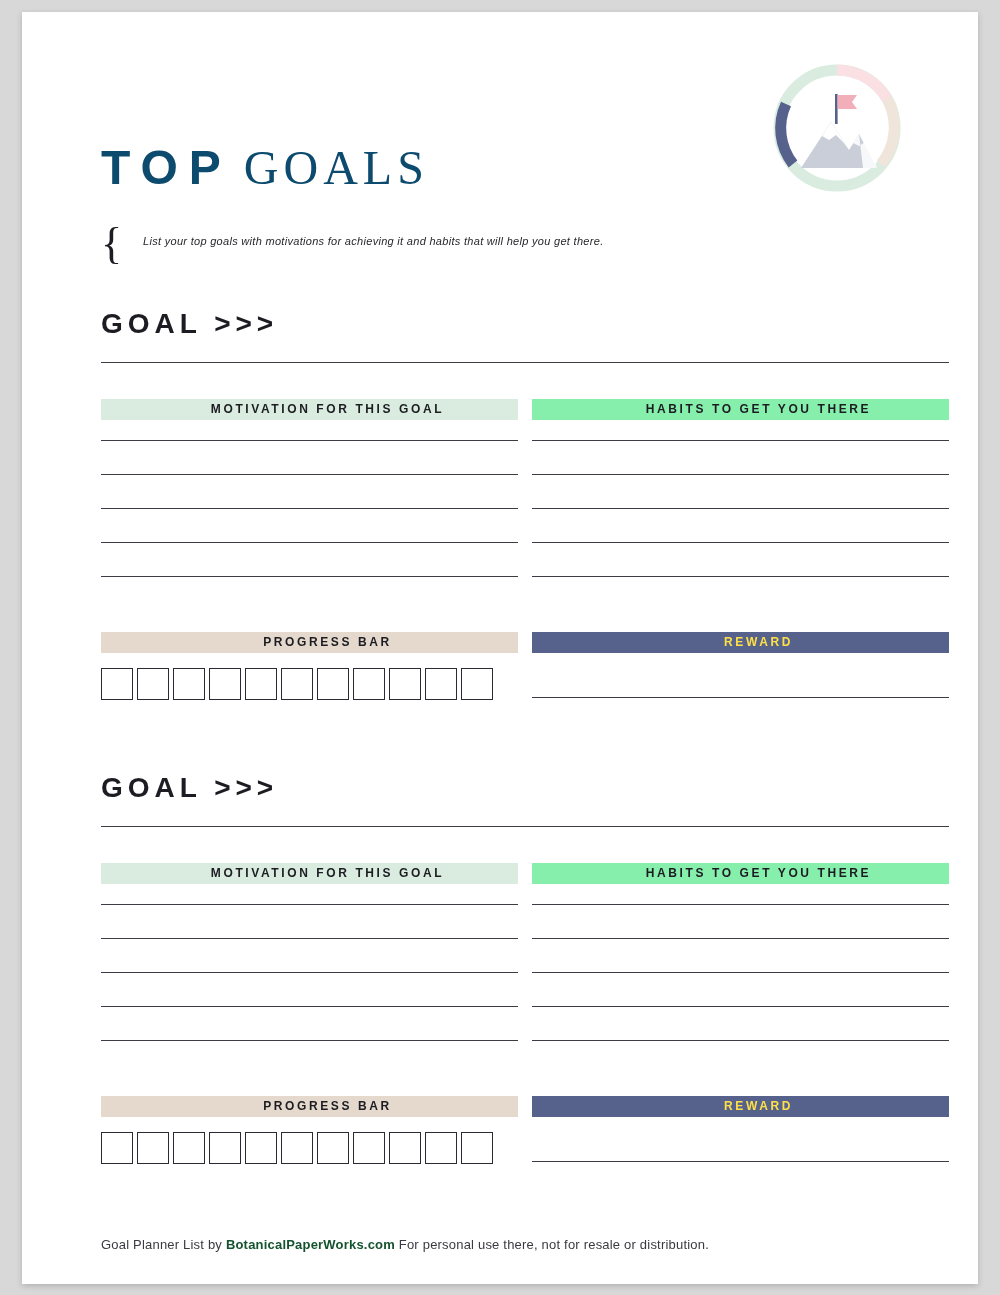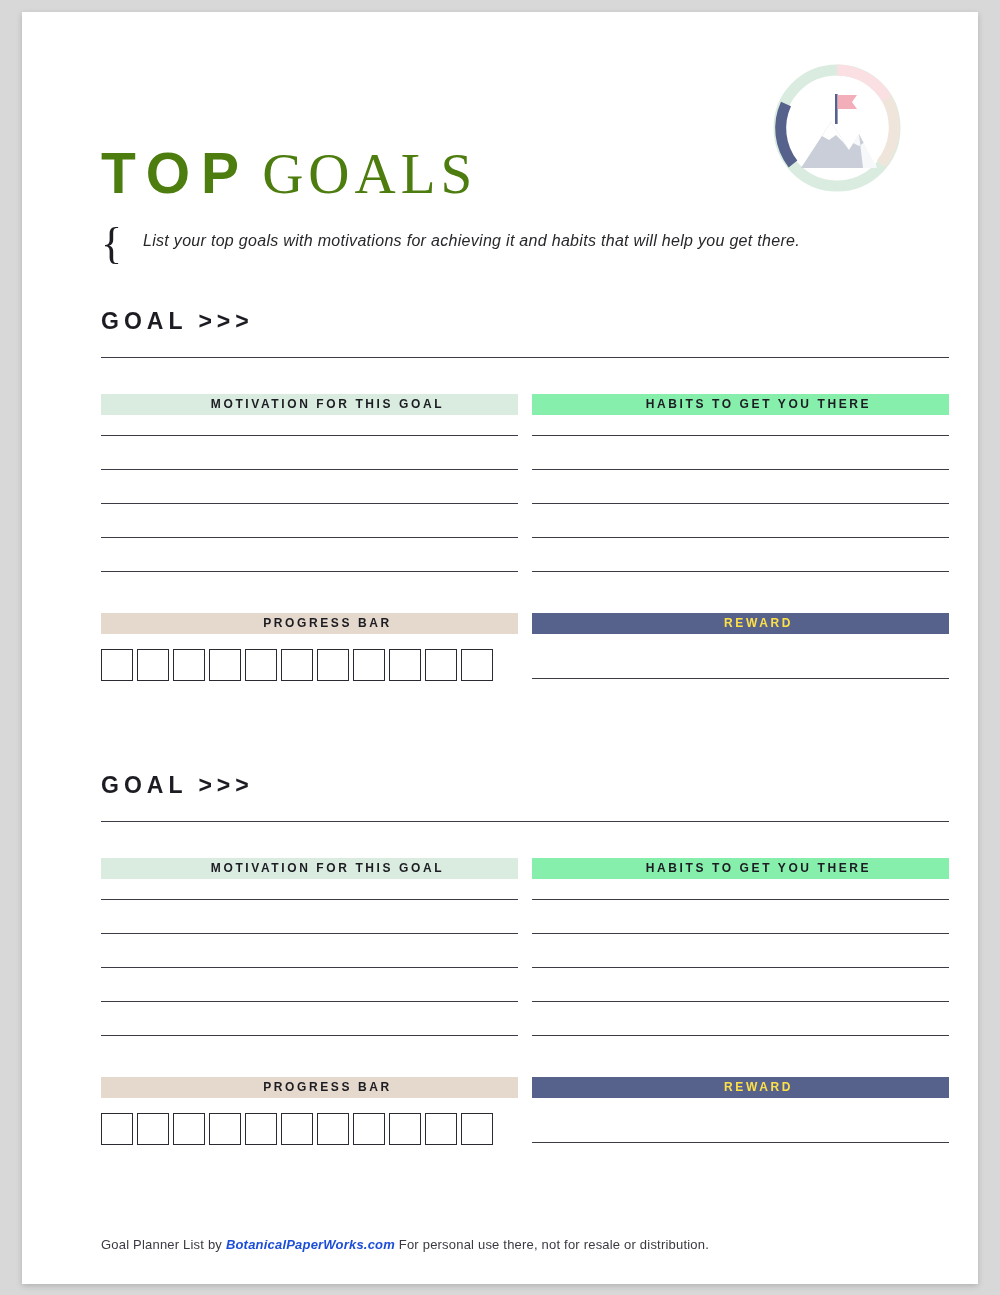--- a/index.html
+++ b/index.html
@@ -37,23 +37,23 @@
     top: 52px;
     width: 128px;
     height: 128px;
   }
 
   
   .title {
     position: absolute;
     left: 24px;
     top: 128px;
-    font-size: 57px;
+    font-size: 48px;
     letter-spacing: 1px;
-    color: #4d7c0f;
+    color: #0c4a6e;
     white-space: nowrap;
   }
   .title .bold {
     font-weight: 700;
     letter-spacing: 11px;
     font-family: "Liberation Sans", sans-serif;
   }
   .title .serif {
     font-family: "Liberation Serif", serif;
     font-weight: 400;
@@ -77,30 +77,30 @@
     color: #1c1c22;
     line-height: 1;
   }
   .intro-text {
     position: absolute;
     left: 42px;
     top: 0;
     width: 790px;
     font-family: "Liberation Sans", sans-serif;
     font-style: italic;
-    font-size: 16px;
+    font-size: 11px;
     line-height: 22px;
     color: #27272c;
     letter-spacing: 0.3px;
   }
 
   
   .goal-block { position: absolute; left: 24px; width: 848px; }
   .goal-heading {
-    font-size: 23px;
+    font-size: 28px;
     font-weight: 700;
     letter-spacing: 5px;
     color: #1c1c22;
   }
   .goal-rule {
     margin-top: 22px;
     width: 848px;
     height: 1px;
     background: #3c3c46;
   }
@@ -126,21 +126,21 @@
   .band.navy { background: #56618c; color: #fde047; }
 
   .lines { margin-top: 20px; }
   .wline {
     height: 1px;
     background: #3c3c46;
     margin-bottom: 33px;
   }
   .wline:last-child { margin-bottom: 0; }
 
-  .footer-row { position: relative; margin-top: 19px; height: 90px; }
+  .footer-row { position: relative; margin-top: 33px; height: 90px; }
   .footer-col { position: absolute; top: 0; }
   .footer-col.left { left: 0; width: 417px; }
   .footer-col.right { left: 431px; width: 417px; }
 
   .boxes { margin-top: 15px; display: flex; gap: 4px; }
   .box {
     width: 32px;
     height: 32px;
     border: 1.6px solid #2a2a33;
     box-sizing: border-box;
@@ -155,21 +155,21 @@
 
   
   .page-footer {
     position: absolute;
     left: 24px;
     top: 1225px;
     font-size: 13px;
     color: #3a3a42;
     letter-spacing: 0.2px;
   }
-  .page-footer b { font-weight: 700; color: #1d4ed8; font-style: italic; }
+  .page-footer b { font-weight: 700; color: #14532d; }
 </style>
 </head>
 <body>
 
 <div class="page">
   <div class="inner">
 
     <div class="logo">
       <svg width="128" height="128" viewBox="0 0 128 128">
         <circle cx="64" cy="64" r="58" fill="none" stroke="#d9ecdf" stroke-width="11"></circle>

